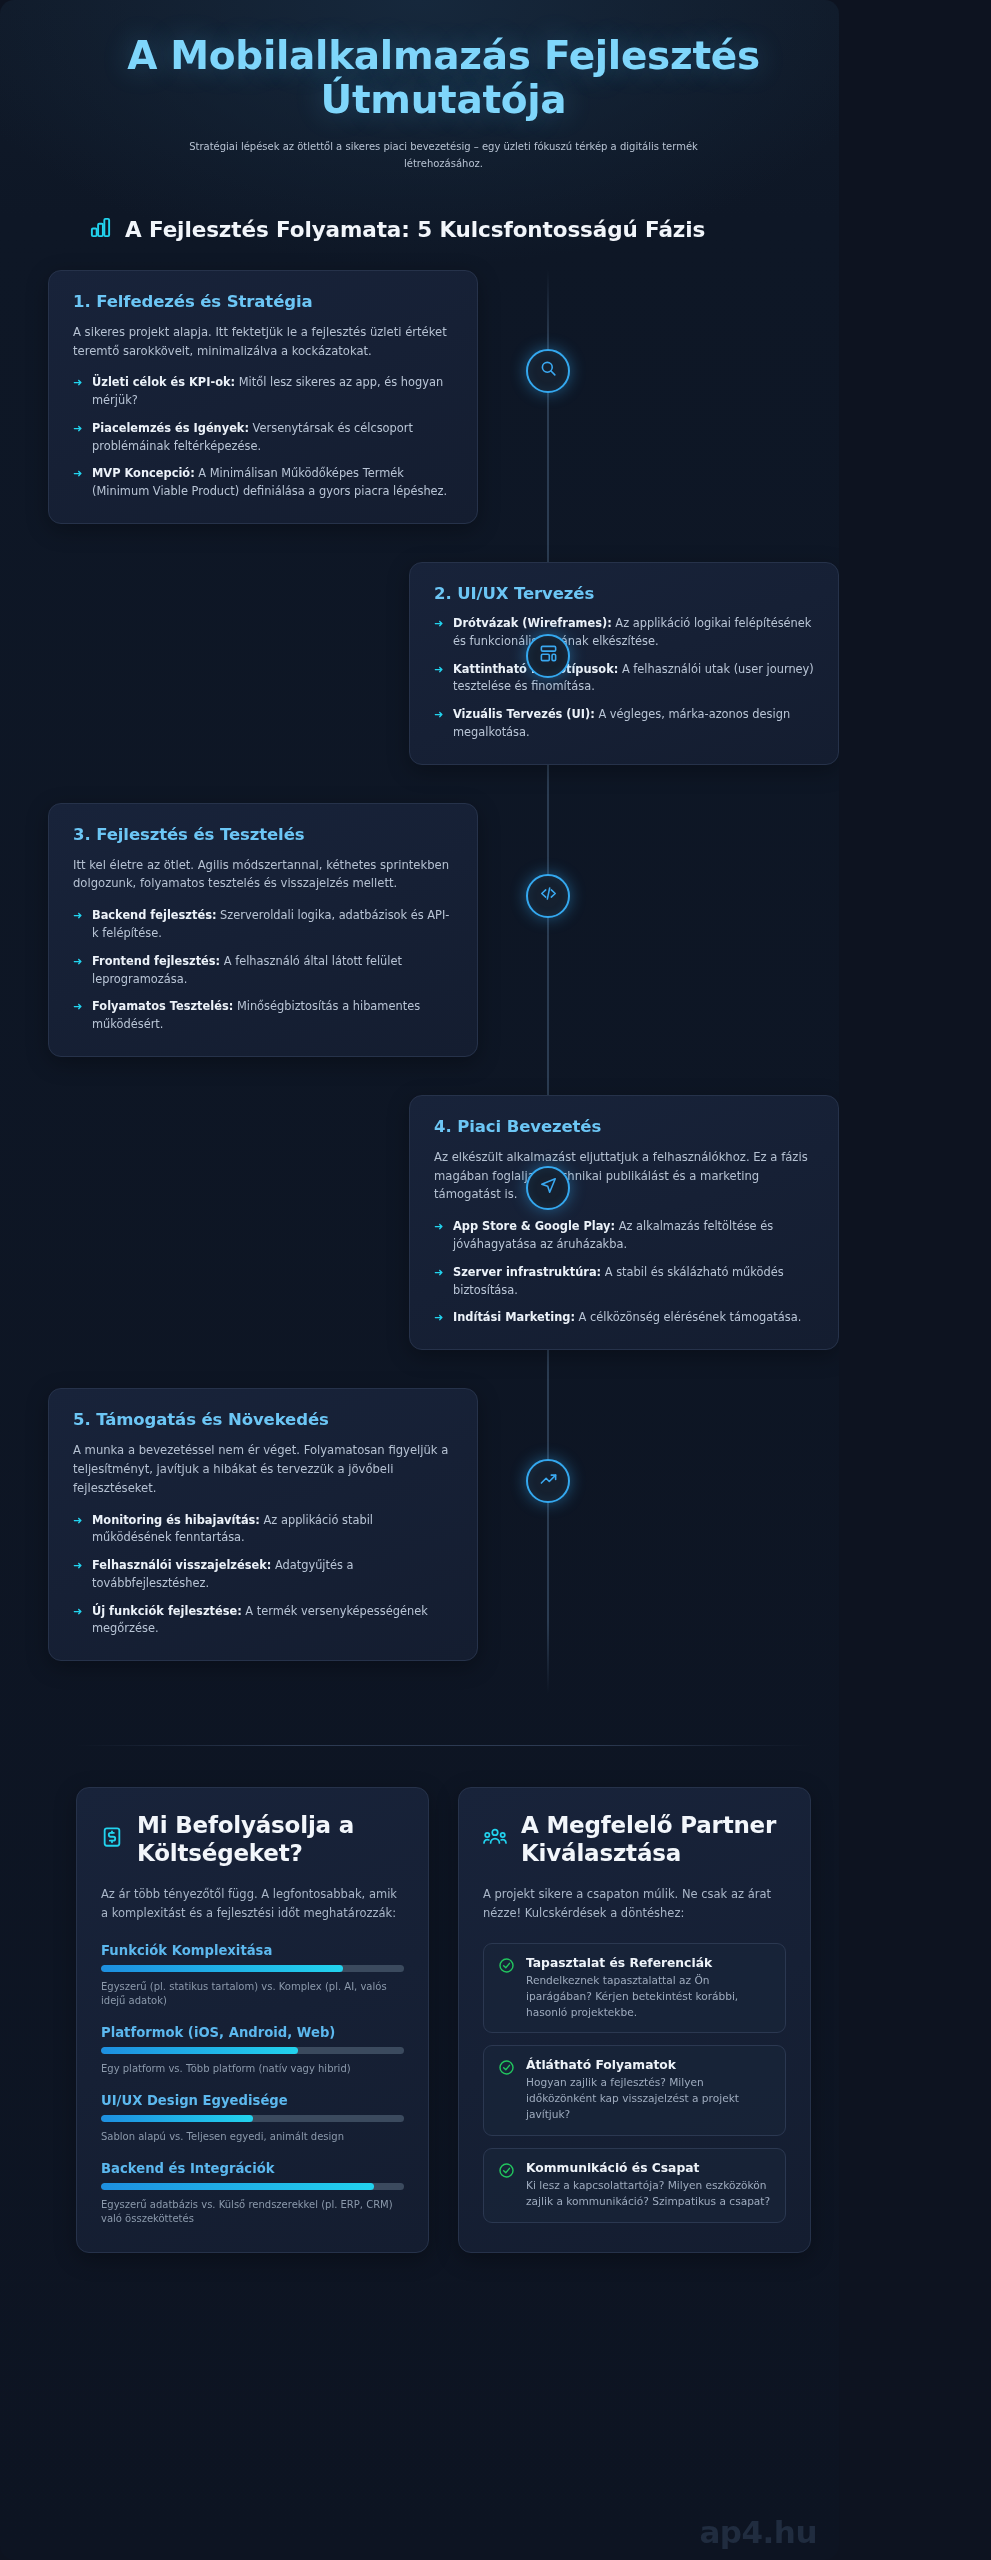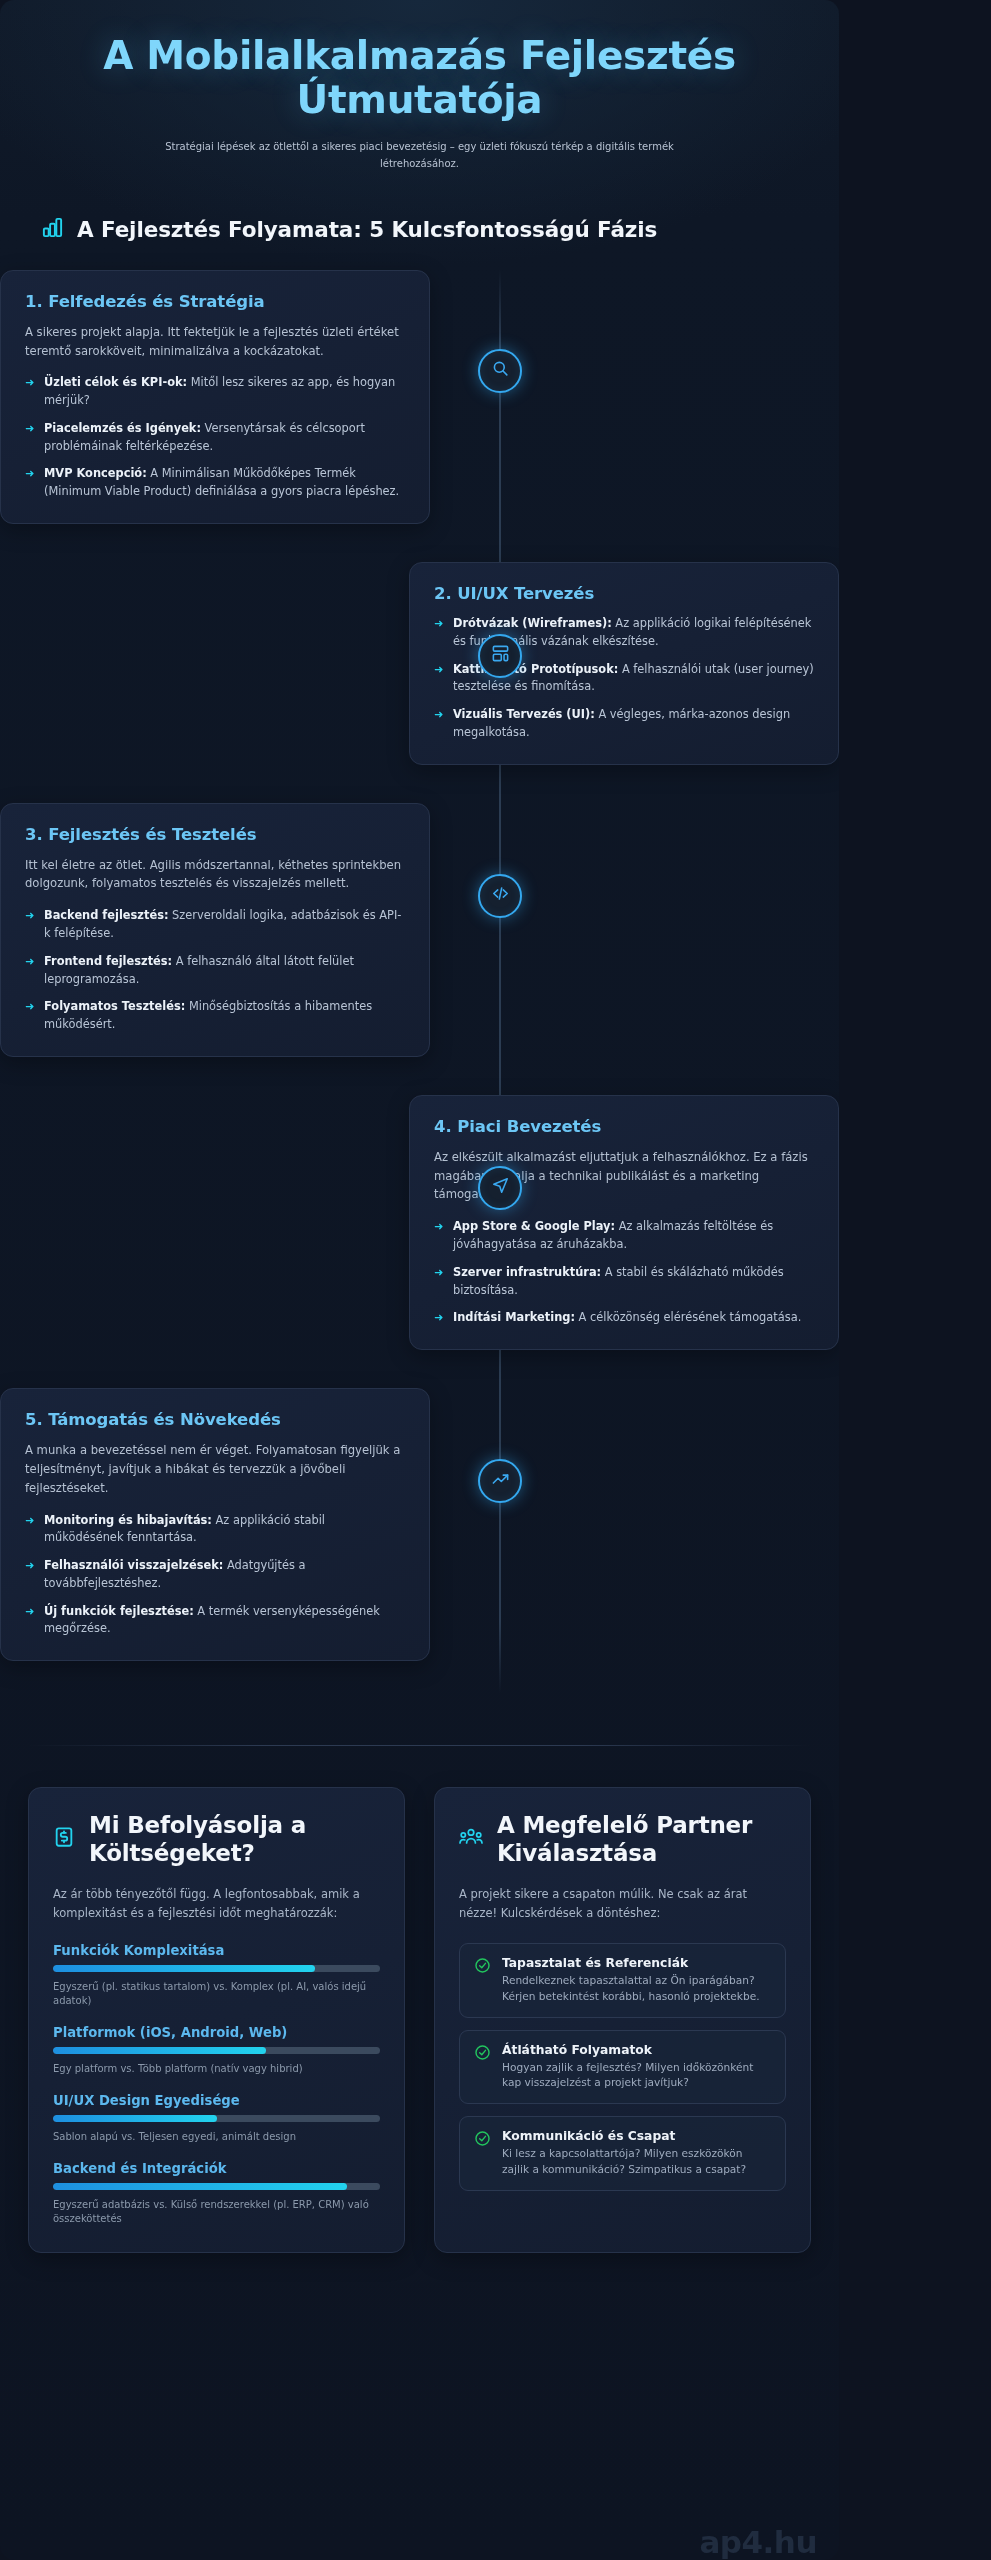--- a/index.html
+++ b/index.html
@@ -19,20 +19,21 @@
 
   .page {
     position: relative;
     width: 839px;
     height: 2560px;
     background:
       radial-gradient(ellipse 700px 380px at 50% 0%, #16283c 0%, rgba(18,34,52,0) 70%),
       linear-gradient(180deg, #101a29 0%, #0e1726 220px, #0d1422 100%);
     border-radius: 14px;
     overflow: hidden;
+    padding-left: 48px;
   }
 
   
   .hero {
     padding: 34px 60px 0 60px;
     text-align: center;
   }
   .hero-title {
     font-size: 39px;
     line-height: 1.12;
@@ -236,21 +237,21 @@
   }
   .qitem .q-desc {
     font-size: 10.6px;
     line-height: 1.5;
     color: #9eabbe;
   }
 
   .watermark {
     position: absolute;
     right: 22px;
-    bottom: 0;
+    bottom: 10px;
     font-size: 31px;
     font-weight: 700;
     color: #202c3f;
     letter-spacing: -0.5px;
   }
 </style>
 </head>
 <body>
 
 <div class="page">

